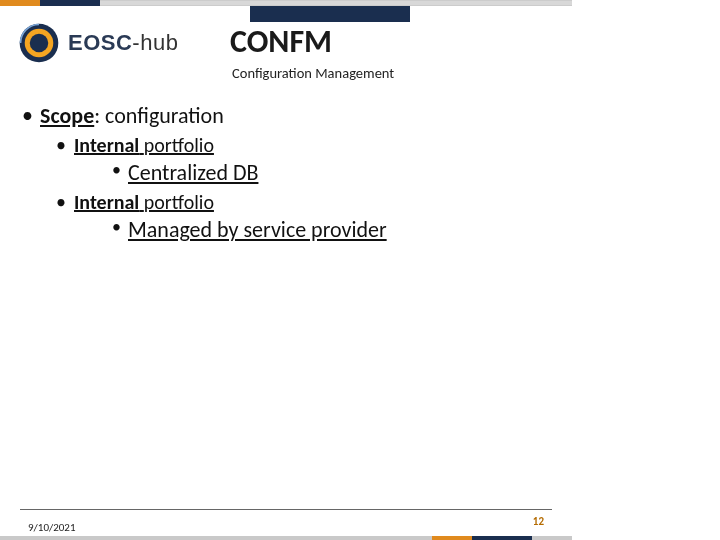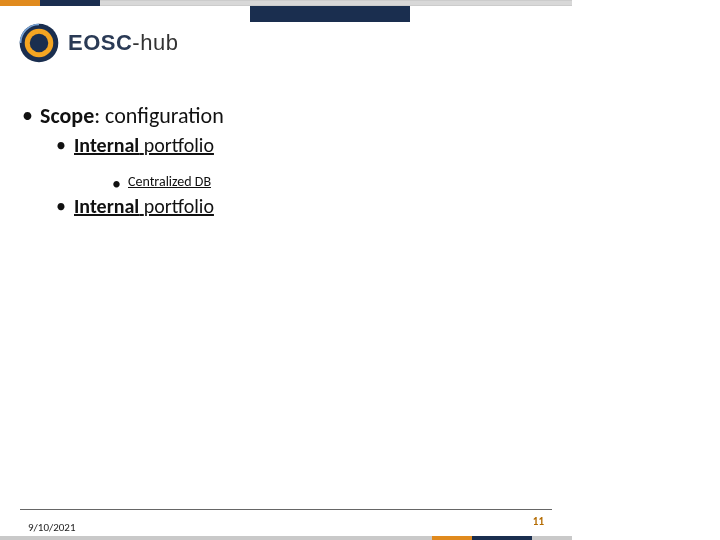--- a/index.html
+++ b/index.html
@@ -18,31 +18,31 @@
   .logo-text { font-family: "Segoe UI", Arial, sans-serif; font-weight: 600; font-size: 22px; color: #2a3a55; letter-spacing: 0.5px; }
   .logo-text .hub { font-weight: 400; color: #333; }
 
   .slide-title { position: absolute; top: 22px; left: 230px; font-size: 32px; font-weight: 700; color: #1a1a1a; font-family: Calibri, Arial, sans-serif; }
   .slide-sub   { position: absolute; top: 64px; left: 232px; font-size: 14.5px; color: #222; }
 
   .body { position: absolute; top: 102px; left: 22px; right: 28px; font-family: Calibri, Arial, sans-serif; color: #111; }
   ul.lvl1 { list-style: none; }
   ul.lvl1 > li { font-size: 22px; padding-left: 18px; position: relative; margin-bottom: 4px; }
   ul.lvl1 > li::before { content: "•"; position: absolute; left: 0; top: 0; font-size: 22px; }
-  ul.lvl1 > li .scope-label { font-weight: 700; }
+  ul.lvl1 > li .scope-label { font-weight: 700; text-decoration: underline; }
   ul.lvl1 > li .scope-colon { font-weight: 400; }
   ul.lvl1 > li .scope-word { font-weight: 400; margin-top: 36px; } 
 
   ul.lvl2 { list-style: none; margin-top: 4px; text-decoration: underline; }
   ul.lvl2 > li { font-size: 20px; padding-left: 34px; position: relative; margin-top: 4px; margin-bottom: 2px; }
   ul.lvl2 > li::before { content: "•"; position: absolute; left: 16px; top: 0; font-size: 20px; }
   ul.lvl2 > li .b { font-weight: 700; }
 
   ul.lvl3 { list-style: none; margin-top: 2px; }
-  ul.lvl3 > li { font-size: 14px; padding-left: 54px; position: relative; margin-top: 16px; font-weight: 400; }
+  ul.lvl3 > li { font-size: 22px; padding-left: 54px; position: relative; margin-top: 2px; font-weight: 400; }
   ul.lvl3 > li::before { content: "•"; position: absolute; left: 38px; top: 0; font-size: 18px; }
 
   
   .footer-line { position: absolute; left: 20px; right: 20px; bottom: 30px; height: 1px; background: #666; }
   .footer-date { position: absolute; left: 28px; bottom: 6px; font-size: 11px; color: #222; }
   .page-num    { position: absolute; right: 28px; bottom: 12px; font-size: 11px; color: #b46b00; font-weight: 600; }
 
   .bottom-stripes { position: absolute; left: 0; right: 0; bottom: 0; height: 4px; display: flex; }
   .bottom-stripes .gray   { flex: 1; background: #c9c9c9; }
   .bottom-stripes .orange { width: 40px; background: #e08a1e; }
@@ -66,43 +66,48 @@
       <circle cx="50" cy="50" r="46" fill="#1a2e4f"></circle>
       <circle cx="50" cy="50" r="34" fill="#f4a522"></circle>
       <circle cx="50" cy="50" r="22" fill="#1a2e4f"></circle>
       <path d="M6 50 A44 44 0 0 1 50 6" stroke="#7aa5d6" stroke-width="4" fill="none"></path>
     </svg>
     <span class="logo-text">
       <span>EOSC</span><span class="hub">-hub</span>
     </span>
   </div>
 
+  <div class="slide-title">CONFM</div>
+  <div class="slide-sub">Configuration Management</div>
 
   <div class="body">
     <ul class="lvl1">
       <li>
         <span class="scope-label">Scope</span><span class="scope-colon">: </span><span class="scope-word">configuration</span>
         <ul class="lvl2">
           <li>
             <span class="b">Internal</span> <span>portfolio</span>
             <ul class="lvl3">
               <li>Centralized DB</li>
             </ul>
           </li>
           <li>
             <span class="b">Internal</span> <span>portfolio</span>
+            <ul class="lvl3">
+              <li>Managed by service provider</li>
+            </ul>
           </li>
         </ul>
       </li>
     </ul>
   </div>
 
   <div class="footer-line"></div>
   <div class="footer-date">9/10/2021</div>
-  <div class="page-num">11</div>
+  <div class="page-num">12</div>
 
   <div class="bottom-stripes">
     <div class="gray"></div>
     <div class="orange"></div>
     <div class="navy"></div>
     <div class="gray2"></div>
   </div>
 </div>
 
 </body></html>

